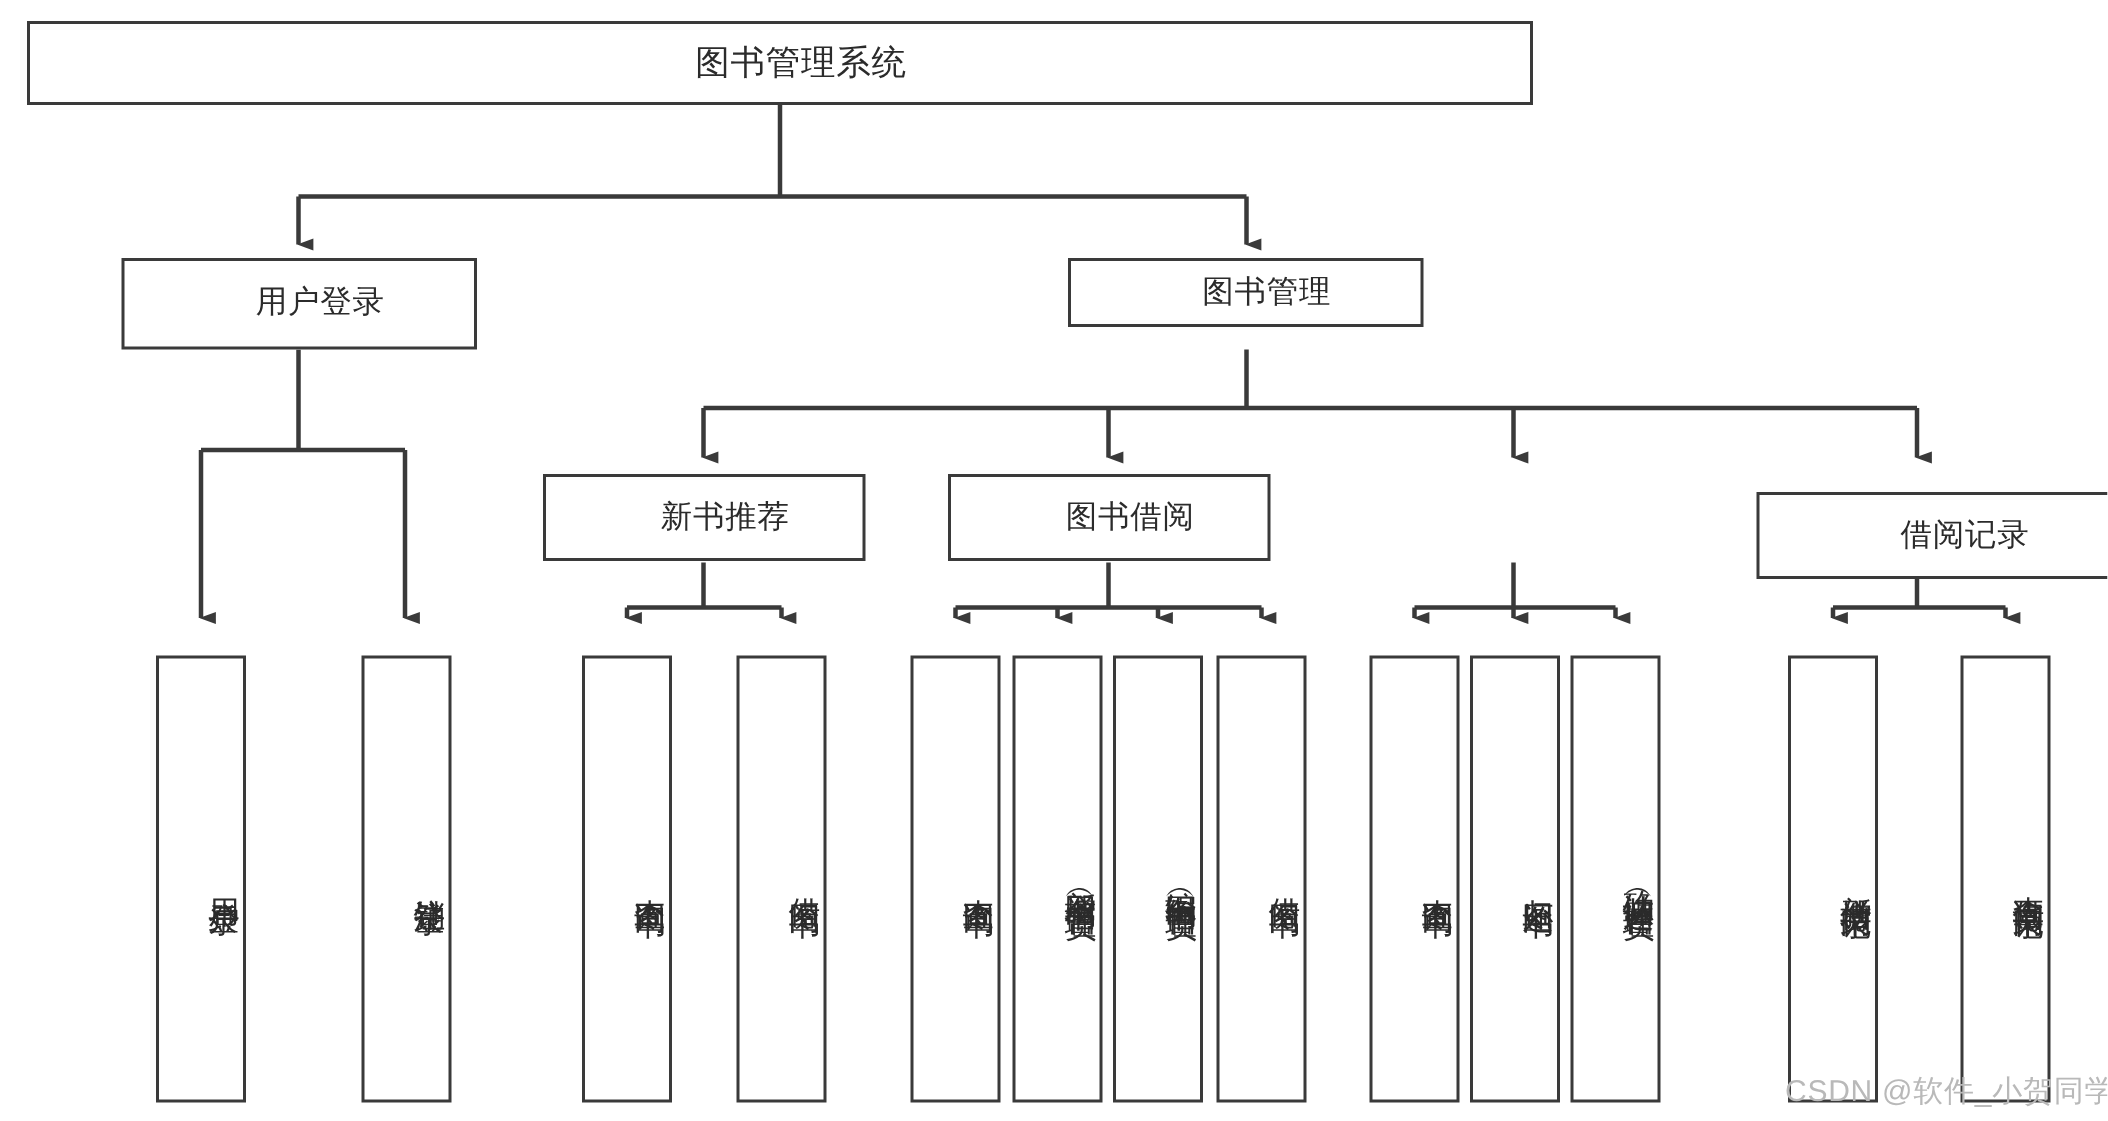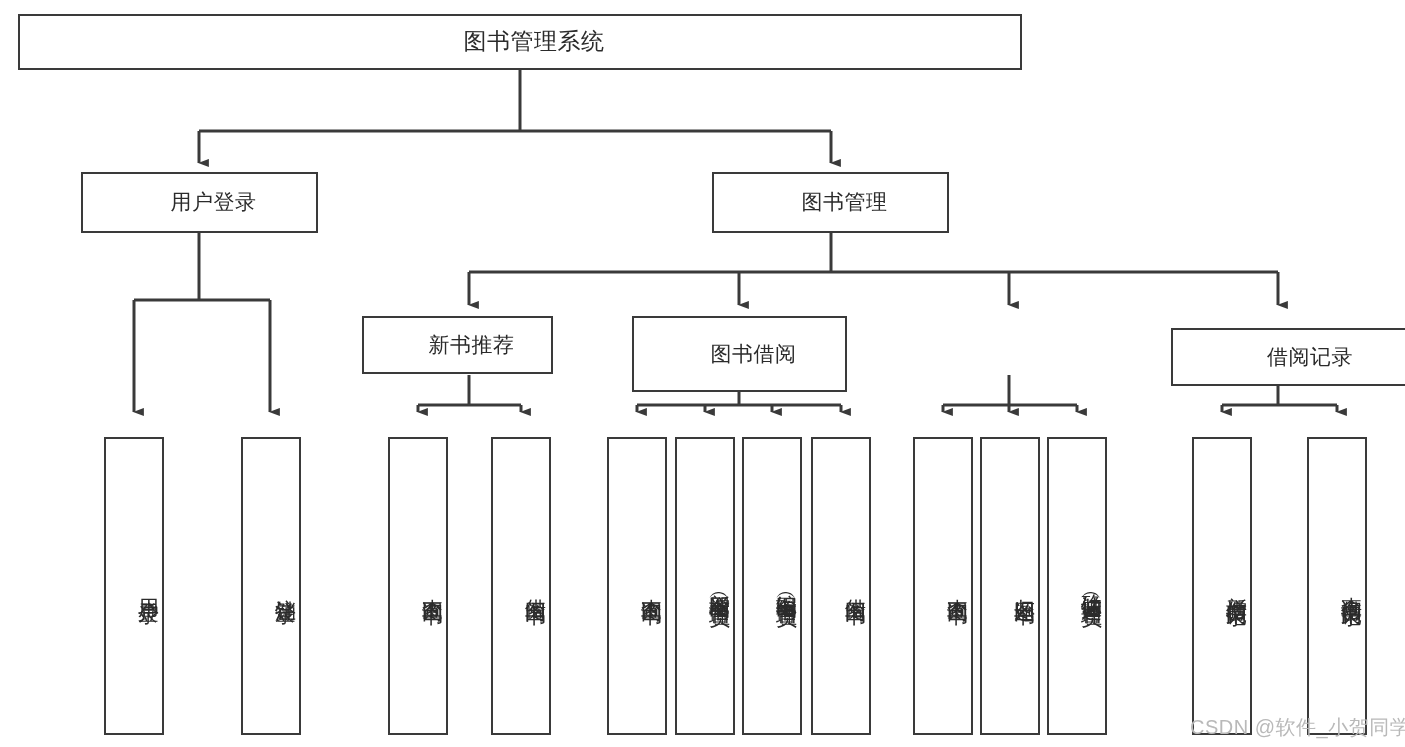--- a/index.html
+++ b/index.html
@@ -125,29 +125,29 @@
   </svg>
 
   <div class="node horizontal lvl-root" style="left:18px; top:14px; width:1004px; height:56px;">
     <span class="node-label">图书管理系统</span>
   </div>
 
   <div class="node horizontal lvl-1" style="left:81px; top:172px; width:237px; height:61px;">
     <span class="node-label">用户登录</span>
   </div>
 
-  <div class="node horizontal lvl-1" style="left:712px; top:172px; width:237px; height:61px;">
+  <div class="node horizontal lvl-1" style="left:712px; top:172px; width:237px; height:46px;">
     <span class="node-label">图书管理</span>
   </div>
 
-  <div class="node horizontal lvl-2" style="left:362px; top:316px; width:191px; height:58px;justify-content:center;">
+  <div class="node horizontal lvl-2" style="left:362px; top:316px; width:215px; height:58px;justify-content:center;">
     <span class="node-label">新书推荐</span>
   </div>
 
-  <div class="node horizontal lvl-2" style="left:632px; top:316px; width:215px; height:76px;">
+  <div class="node horizontal lvl-2" style="left:632px; top:316px; width:215px; height:58px;">
     <span class="node-label">图书借阅</span>
   </div>
 
 
   <div class="node horizontal lvl-2" style="left:1171px; top:328px; width:250px; height:58px;justify-content:center;">
     <span class="node-label">借阅记录</span>
   </div>
 
   <div class="node vertical lvl-3" style="left:104px; top:437px; width:60px; height:298px;">
     <span class="node-label">用户登录</span>

